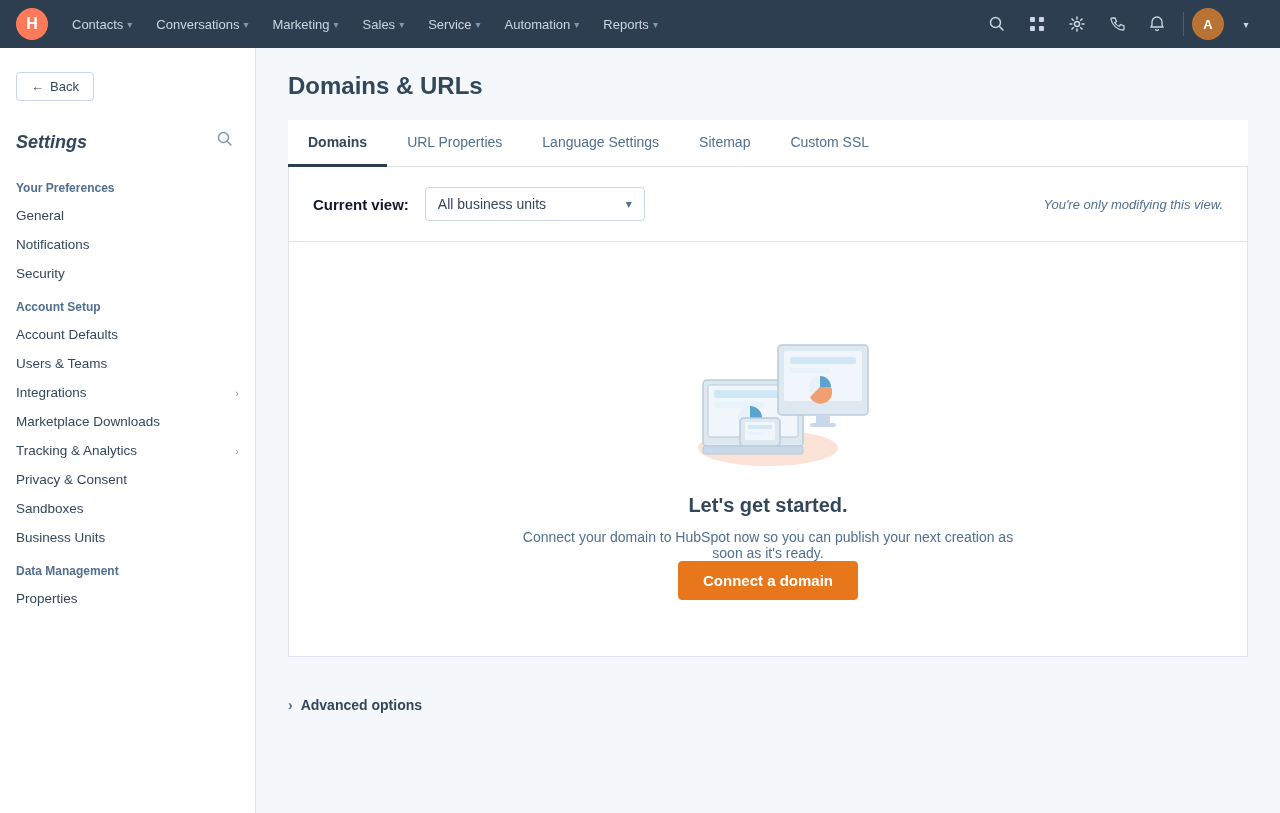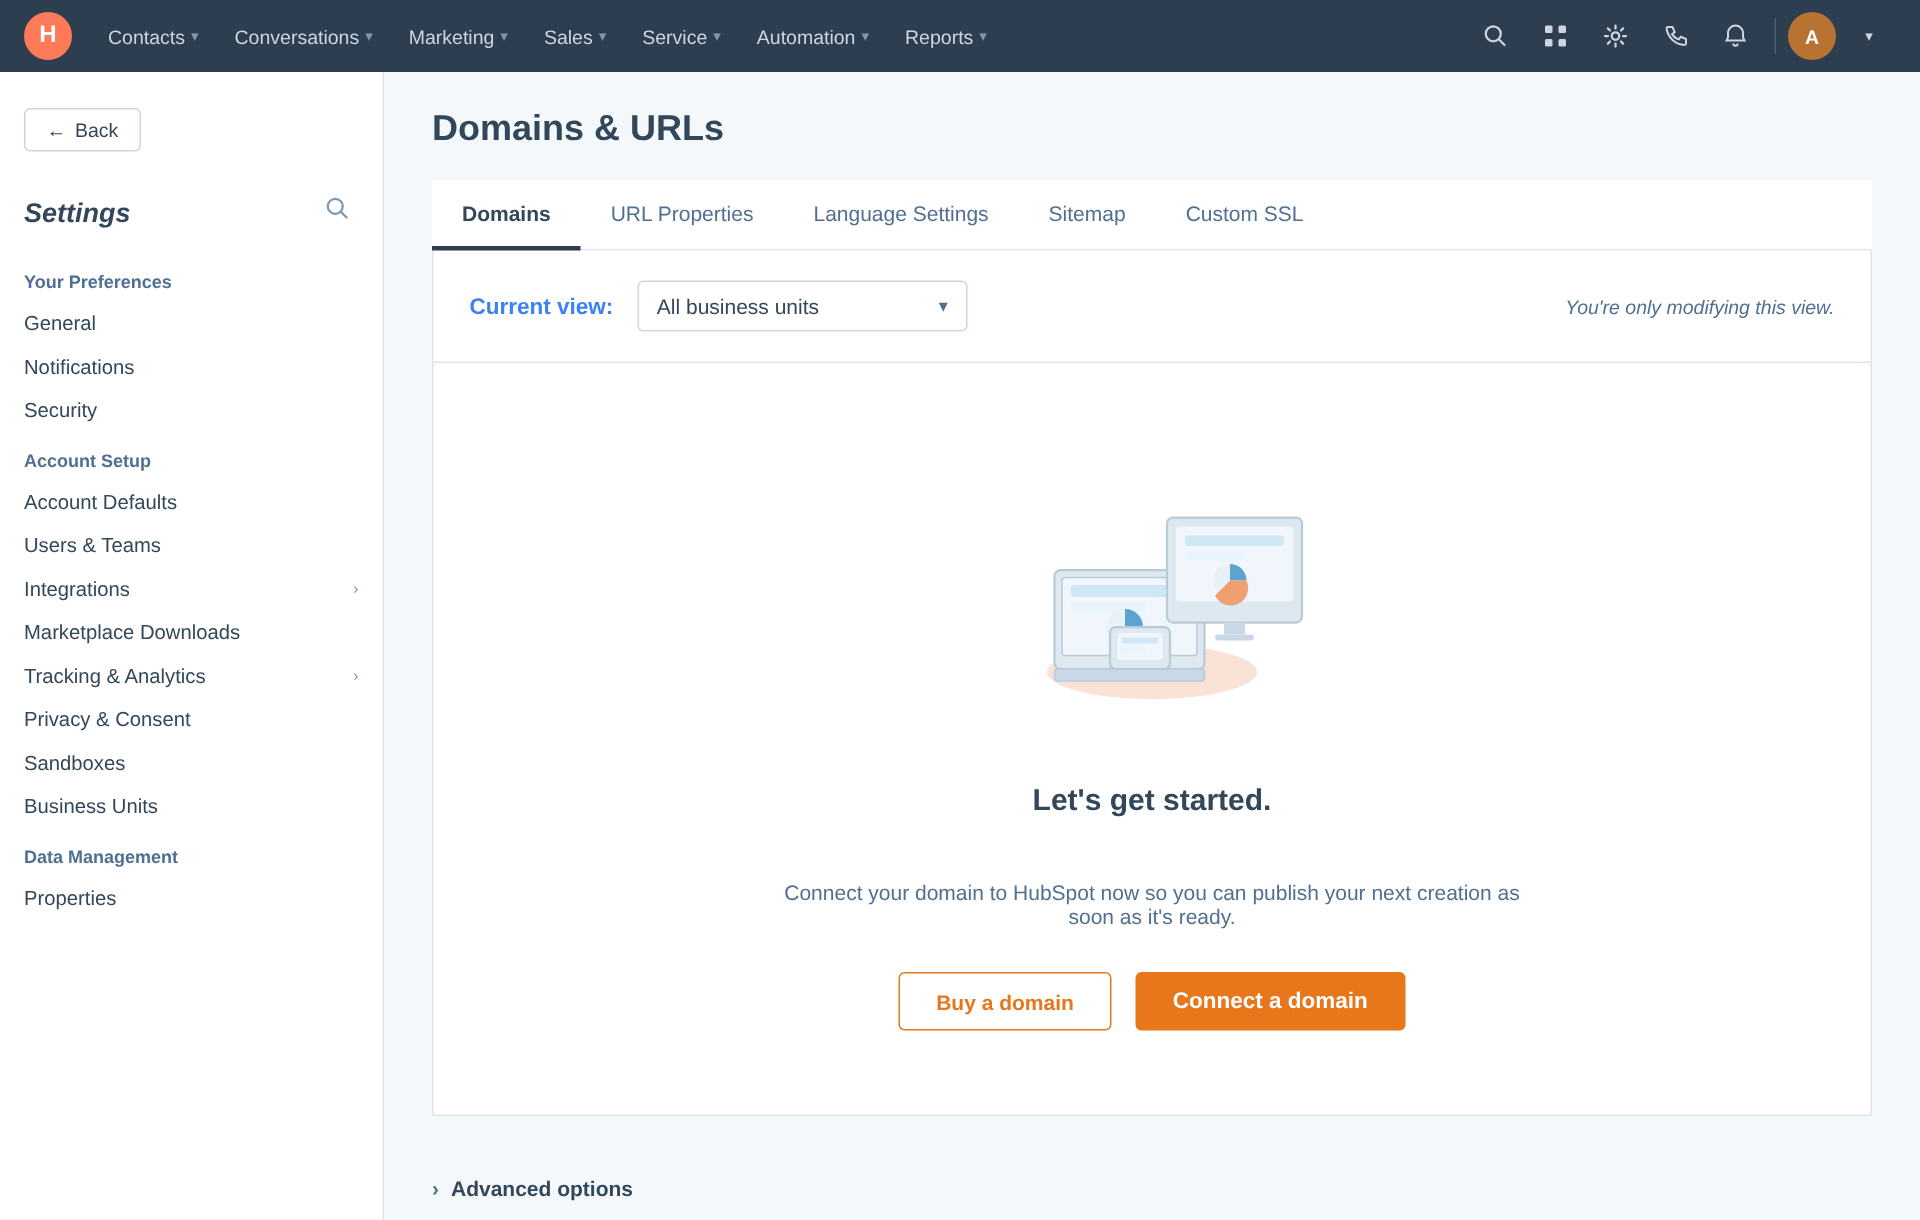--- a/index.html
+++ b/index.html
@@ -149,21 +149,21 @@
 
     
     .current-view-bar {
       display: flex;
       align-items: center;
       padding: 20px 24px;
       gap: 16px;
       border-bottom: 1px solid #dfe3eb;
     }
     .current-view-label {
-      font-size: 15px; font-weight: 700; color: #3b82f6;
+      font-size: 15px; font-weight: 700; color: #0f172a;
       white-space: nowrap;
     }
     .view-select {
       display: flex; align-items: center;
       border: 1px solid #cbd6e2;
       border-radius: 4px;
       padding: 8px 12px;
       background: white;
       cursor: pointer;
       gap: 24px;
@@ -178,21 +178,20 @@
       color: #516f90;
       font-style: italic;
     }
 
     
     .empty-state {
       display: flex;
       flex-direction: column;
       align-items: center;
       padding: 48px 24px 56px;
-      gap: 29px;
     }
     .illustration {
       width: 220px; height: 180px;
       margin-bottom: 24px;
       position: relative;
     }
 
     
     .empty-state-title {
       font-size: 20px; font-weight: 700; color: #33475b;
@@ -428,21 +427,20 @@
             <rect x="82" y="128" width="40" height="28" rx="4" fill="#dde8f0" stroke="#b8ccd8" stroke-width="1.5"></rect>
             <rect x="87" y="132" width="30" height="18" rx="2" fill="#f0f6fc"></rect>
             <rect x="90" y="135" width="24" height="4" rx="1" fill="#d0e8f5"></rect>
             <rect x="90" y="142" width="16" height="3" rx="1" fill="#e8f3fb"></rect>
           </svg>
         </div>
 
         <h2 class="empty-state-title">Let's get started.</h2>
         <p class="empty-state-desc">Connect your domain to HubSpot now so you can publish your next creation as soon as it's ready.</p>
         <div class="cta-buttons">
-          <button class="btn-outline">Buy a domain</button>
           <button class="btn-primary">Connect a domain</button>
         </div>
       </div>
     </div>
 
     <div class="advanced-options">
       <span class="chevron-down-adv">›</span>
       <span>Advanced options</span>
     </div>
   </main>

